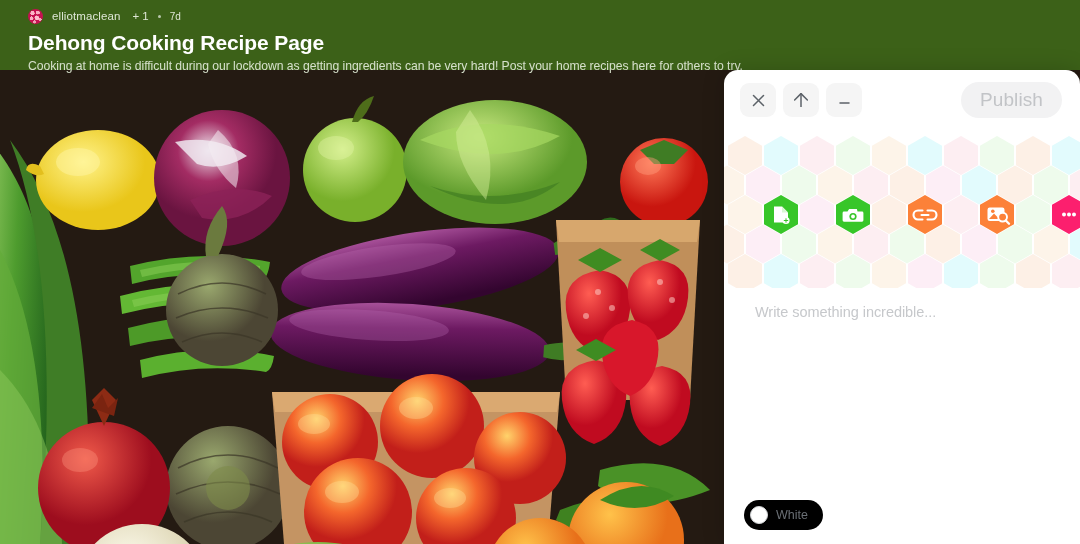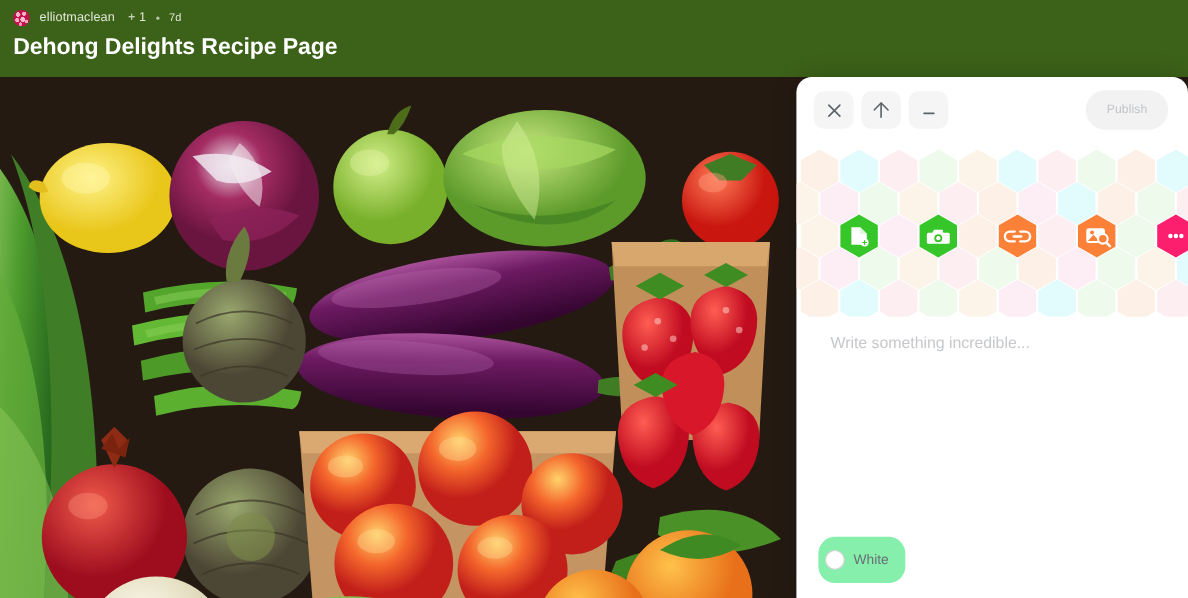--- a/index.html
+++ b/index.html
@@ -9,21 +9,21 @@
     font-family: "Liberation Sans", sans-serif;
     background: #3c6118;
   }
   #app { position: relative; width: 1080px; height: 544px; overflow: hidden; }
 
   
   .header {
     position: absolute; left: 0; top: 0;
     width: 1080px; height: 62px;
     background: #3c6118;
-    padding: 7px 24px 0 12px;
+    padding: 7px 24px 0 28px;
     z-index: 5;
   }
   .meta-row { display: flex; align-items: center; height: 18px; gap: 0; }
   .avatar {
     width: 15px; height: 15px; border-radius: 50%;
     background:
       radial-gradient(circle at 30% 28%, rgba(255,190,205,.95) 0 2.0px, transparent 2.2px),
       radial-gradient(circle at 66% 24%, rgba(255,190,205,.9) 0 1.8px, transparent 2.0px),
       radial-gradient(circle at 24% 62%, rgba(255,190,205,.9) 0 1.8px, transparent 2.0px),
       radial-gradient(circle at 58% 58%, rgba(255,200,212,.95) 0 2.1px, transparent 2.3px),
@@ -86,21 +86,21 @@
     color: #5c6268;
     cursor: pointer;
   }
   .tbtn svg { display: block; }
   .spacer { flex: 1 1 auto; }
   .publish-btn {
     height: 36px; padding: 0 19px;
     border-radius: 18px;
     background: #f2f2f3;
     color: #c2c4c7;
-    font-size: 11px;
+    font-size: 19px;
     display: flex; align-items: center; justify-content: center;
     cursor: default;
     letter-spacing: .1px;
   }
 
   .subject-row {
     padding: 12px 20px 0 20px;
     display: flex; align-items: center;
     height: 44px; flex: 0 0 auto;
   }
@@ -131,22 +131,22 @@
   }
   .body-fill { flex: 1 1 auto; }
 
   .footer-row {
     padding: 0 20px 14px 20px;
     flex: 0 0 auto;
     display: flex; align-items: center;
   }
   .color-pill {
     display: flex; align-items: center;
-    height: 42px; padding: 0 15px 0 6px;
-    background: #86efac; border-radius: 15px;
+    height: 30px; padding: 0 15px 0 6px;
+    background: #000000; border-radius: 15px;
     cursor: pointer;
   }
   .swatch {
     width: 18px; height: 18px; border-radius: 50%;
     background: #ffffff; border: 1px solid #d2d4d6;
     margin-right: 8px; flex: 0 0 auto;
   }
   .color-label { font-size: 12.5px; color: #6a6f75; }
 </style>
 </head>
@@ -155,21 +155,22 @@
 <div id="app">
 
   <div class="header">
     <div class="meta-row">
       <div class="avatar"></div>
       <span class="meta-user">elliotmaclean</span>
       <span class="meta-plus">+ 1</span>
       <span class="meta-dot"></span>
       <span class="meta-time">7d</span>
     </div>
-    <div class="page-title">Dehong Delights Recipe Page</div>
+    <div class="page-title">Dehong Cooking Recipe Page</div>
+    <div class="page-sub">Cooking at home is difficult during our lockdown as getting ingredients can be very hard! Post your home recipes here for others to try.</div>
   </div>
 
   <div class="hero">
     <svg viewBox="0 0 1080 474" preserveAspectRatio="xMidYMid slice" aria-hidden="true">
       <defs>
         <radialGradient id="gLem" cx="38%" cy="32%">
             <stop offset="0" stop-color="#fff38a"></stop>
             <stop offset="1" stop-color="#e9c61a"></stop>
           </radialGradient>
         <radialGradient id="gRad" cx="40%" cy="30%">

